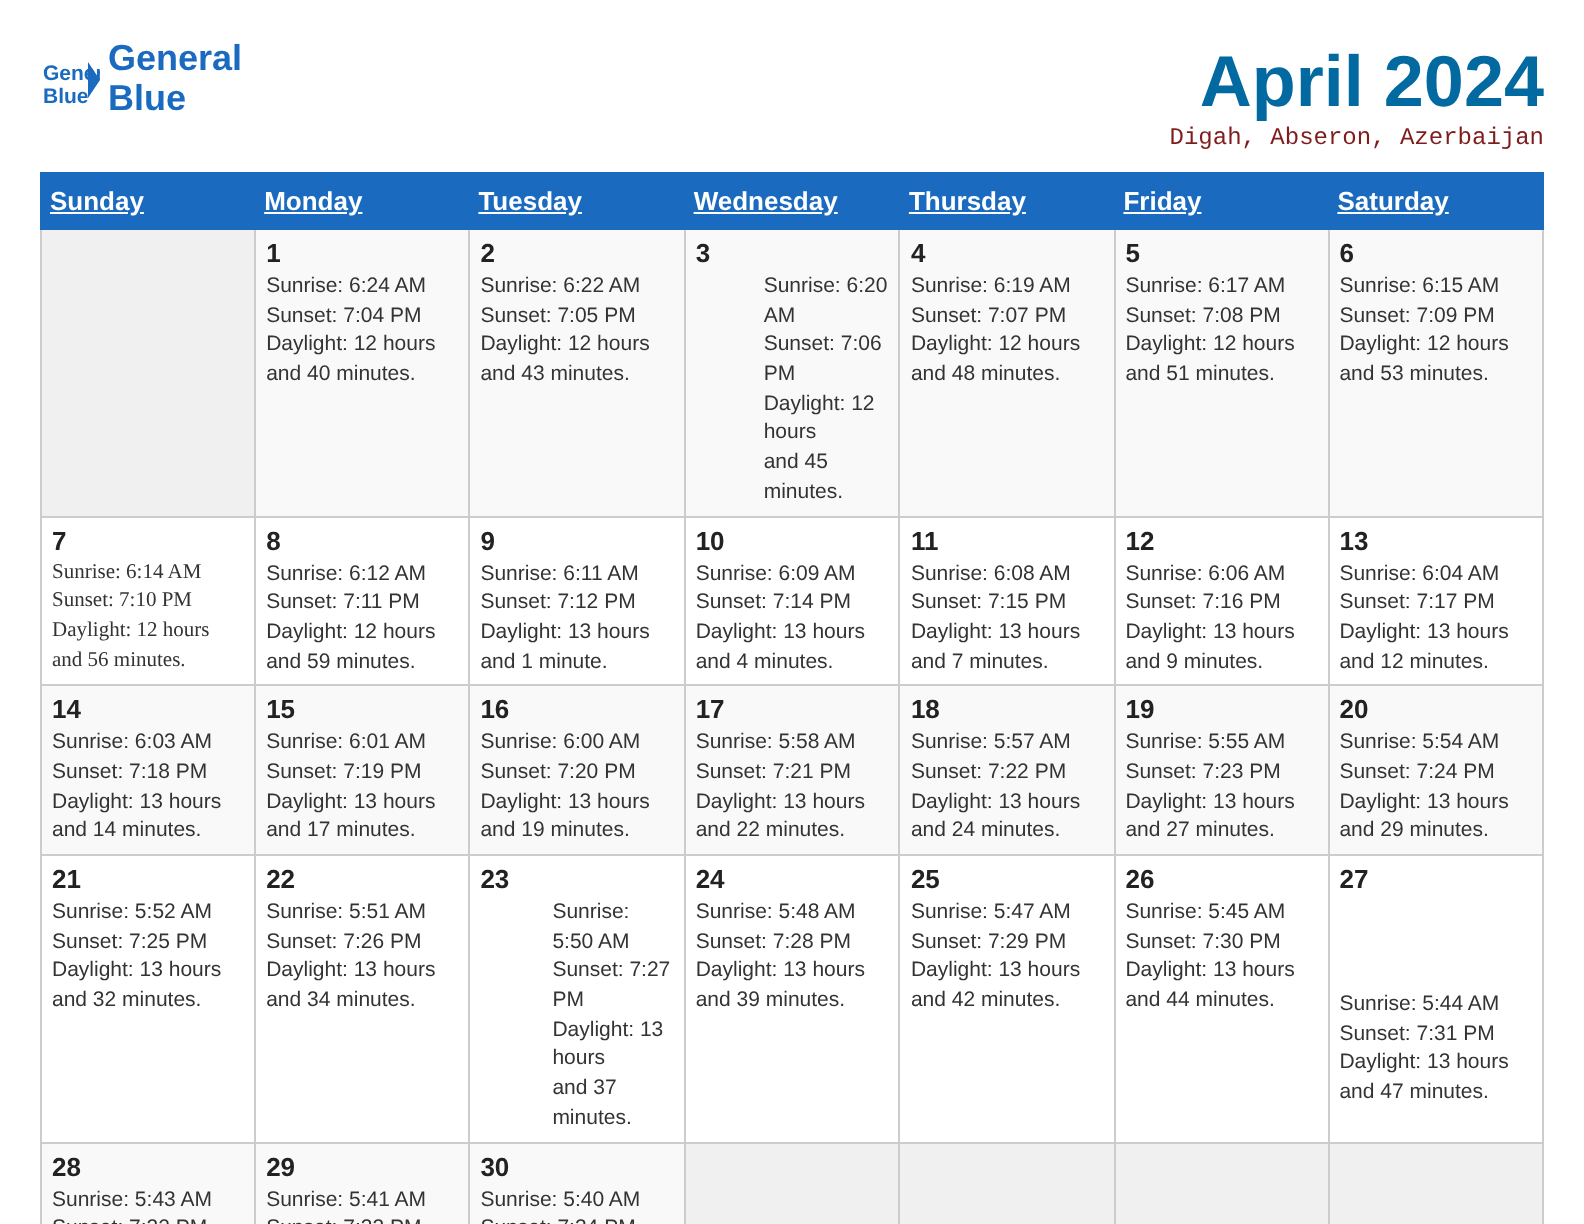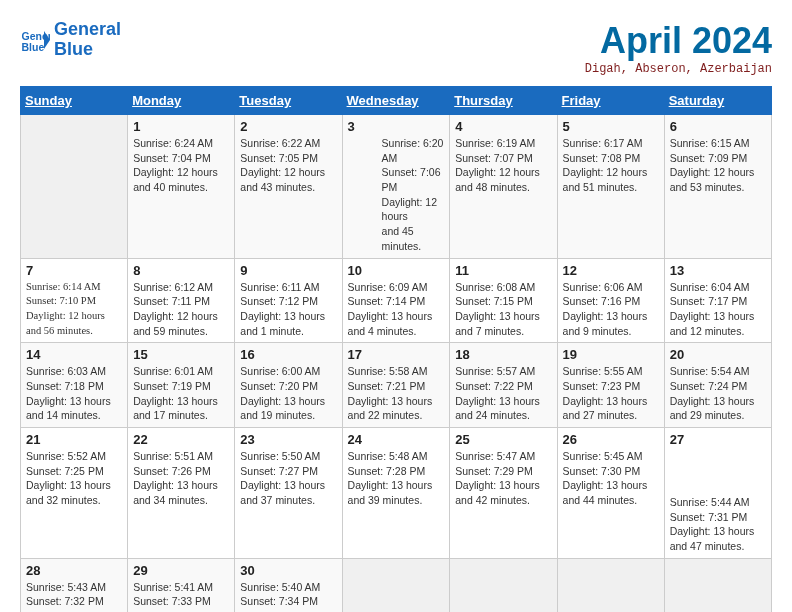--- a/index.html
+++ b/index.html
@@ -279,21 +279,21 @@
         </td>
         <td>
           <div class="day-num">22</div>
           <div class="day-info" style="white-space: pre-line;">Sunrise: 5:51 AM
 Sunset: 7:26 PM
 Daylight: 13 hours
 and 34 minutes.</div>
         </td>
         <td>
           <div class="day-num">23</div>
-          <div class="day-info" style="white-space: pre-line;">Sunrise: 5:50 AM
+          <div class="day-info" style="white-space: pre-line; margin-left: 36px;">Sunrise: 5:50 AM
 Sunset: 7:27 PM
 Daylight: 13 hours
 and 37 minutes.</div>
         </td>
         <td>
           <div class="day-num">24</div>
           <div class="day-info" style="white-space: pre-line;">Sunrise: 5:48 AM
 Sunset: 7:28 PM
 Daylight: 13 hours
 and 39 minutes.</div>

